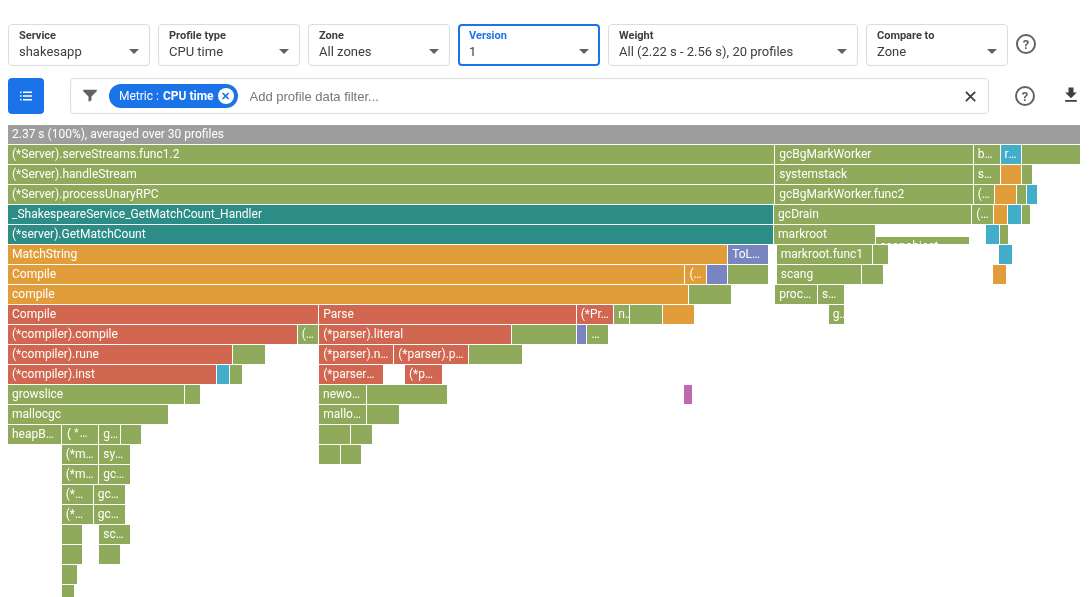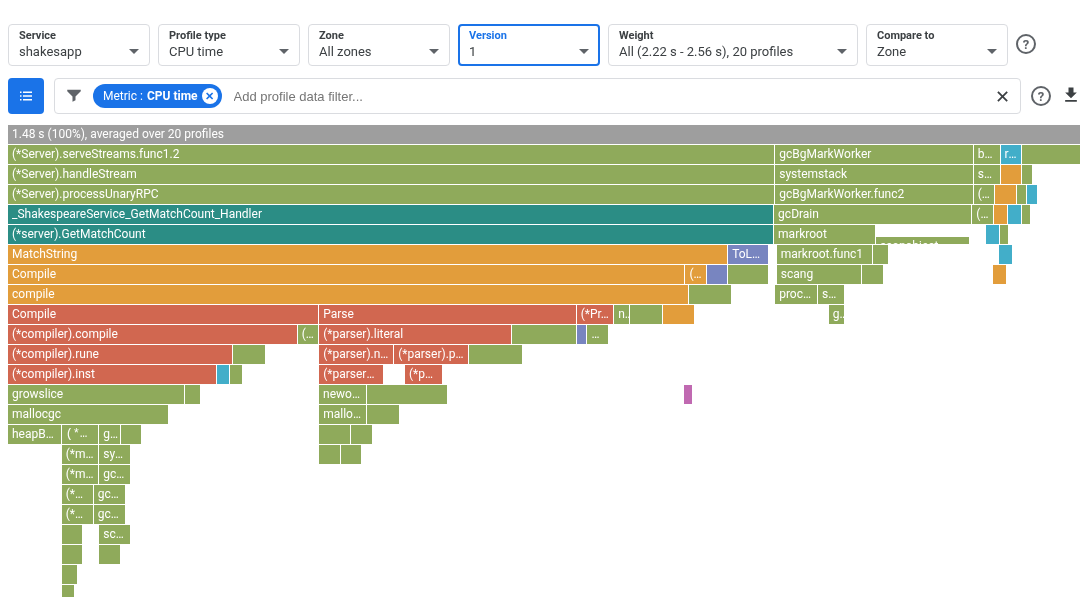--- a/index.html
+++ b/index.html
@@ -57,21 +57,21 @@
     border-radius: 50%;
     border: 2px solid #5f6368;
     color: #5f6368;
     display: flex; align-items: center; justify-content: center;
     font-size: 13px; font-weight: 700;
     margin-top: 10px;
   }
   .toolbar {
     display: flex;
     align-items: center;
-    gap: 10px;
+    gap: 26px;
     padding: 4px 0 10px 0;
   }
   .list-btn {
     width: 36px; height: 36px;
     border-radius: 4px;
     background: #1a73e8;
     display:flex;align-items:center;justify-content:center;
     cursor:pointer;
   }
   .list-btn svg { fill:#fff; }
@@ -203,21 +203,21 @@
   <div class="help-icon" style="margin-top:0">?</div>
   <span class="dl-icon">
     <svg width="20" height="20" viewBox="0 0 24 24">
         <path d="M5 20h14v-2H5v2M19 9h-4V3H9v6H5l7 7 7-7z"></path>
       </svg>
   </span>
 </div>
 
 <div class="flame" id="flame">
     <div class="flame-row">
-      <div class="cell c-gray" style="width: 100%;">1.48 s (100%), averaged over 20 profiles</div>
+      <div class="cell c-gray" style="width: 100%;">2.37 s (100%), averaged over 30 profiles</div>
     </div>
     <div class="flame-row">
       <div class="cell c-green" style="width: 71.5%;">(*Server).serveStreams.func1.2</div>
       <div class="cell c-green" style="width: 18.5%;">gcBgMarkWorker</div>
       <div class="cell c-green" style="width: 2.5%;">bg…</div>
       <div class="cell c-blue" style="width: 2%;">re…</div>
       <div class="cell c-green" style="width: 5.5%;"></div>
     </div>
     <div class="flame-row">
       <div class="cell c-green" style="width: 71.5%;">(*Server).handleStream</div>

